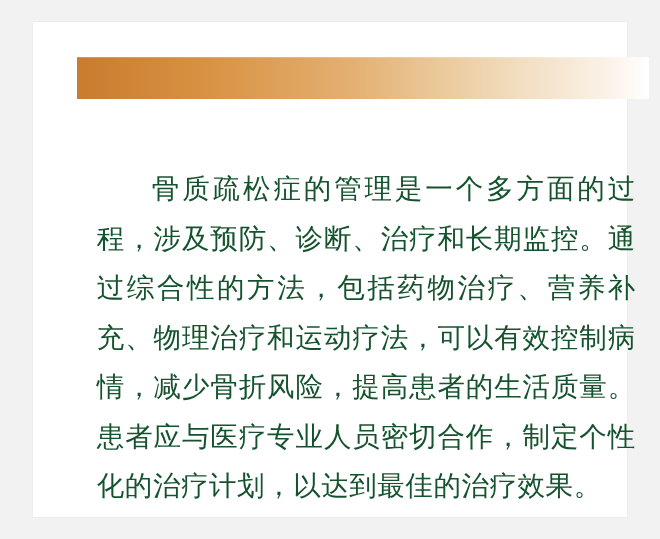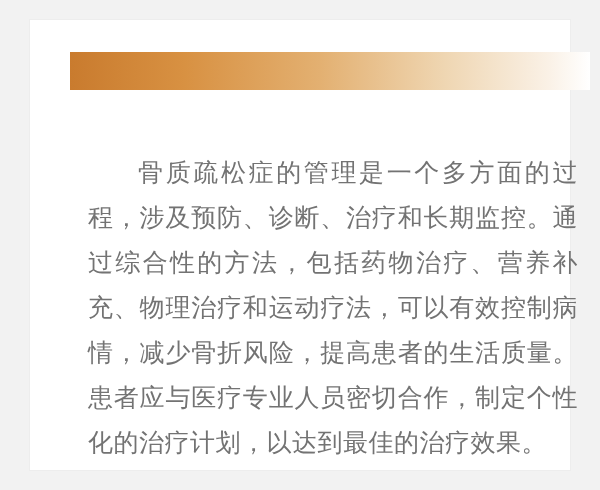--- a/index.html
+++ b/index.html
@@ -28,21 +28,21 @@
     top: 32px;
     width: 520px;
     height: 38px;
     background: linear-gradient(to right, #c97b2e 0%, #d89142 22%, #e3b071 48%, #efd6b2 72%, #faf1e6 92%, #ffffff 100%);
   }
   #body-text {
     position: absolute;
     left: 58px;
     top: 98px;
     width: 490px;
-    color: #737373;
+    color: #14532d;
     font-size: 25px;
     line-height: 45px;
     letter-spacing: 0.5px;
     text-align: justify;
     text-justify: inter-character;
     text-indent: 2em;
     font-family: "Liberation Sans", sans-serif;
     font-weight: 400;
     margin-top: 32px;
   }

